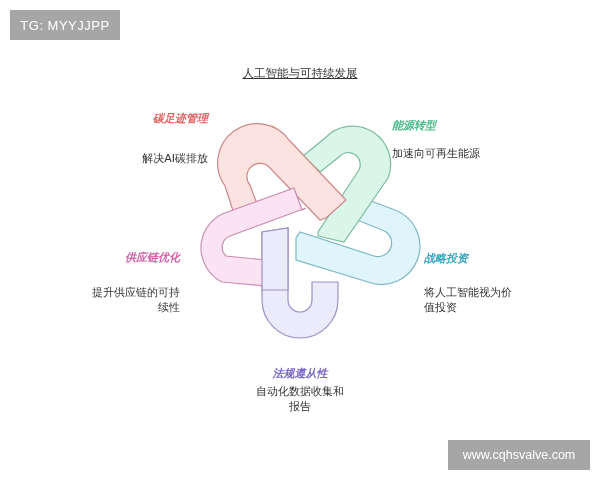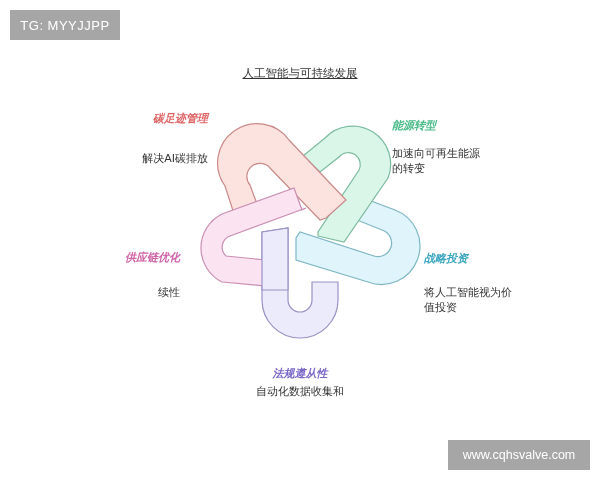--- a/index.html
+++ b/index.html
@@ -55,32 +55,33 @@
 
   <path d="M262,232 L288,228 L288,290 L262,290 Z" fill="#ecebfb" stroke="#9a92c6" stroke-width="1.2"></path>
 </svg>
 
 <div class="cat right" style="left:110px; top:111px; width:98px; color:#e06666;">碳足迹管理</div>
 <div class="desc right" style="left:100px; top:151px; width:108px;">解决AI碳排放</div>
 
 <div class="cat" style="left:392px; top:118px; color:#4cbb8a;">能源转型</div>
 <div class="desc" style="left:392px; top:146px; width:110px;">
   <div>加速向可再生能源</div>
-  <div>的转变</div>
 </div>
 
 <div class="cat right" style="left:80px; top:250px; width:100px; color:#d063a8;">供应链优化</div>
 <div class="desc right" style="left:70px; top:285px; width:110px;">
+  <div>提升供应链的可持</div>
   <div>续性</div>
 </div>
 
 <div class="cat" style="left:424px; top:251px; color:#3aa6c0;">战略投资</div>
 <div class="desc" style="left:424px; top:285px; width:110px;">
   <div>将人工智能视为价</div>
   <div>值投资</div>
 </div>
 
 <div class="cat center" style="left:240px; top:366px; width:120px; color:#7b68c8;">法规遵从性</div>
 <div class="desc center" style="left:240px; top:384px; width:120px;">
   <div>自动化数据收集和</div>
+  <div>报告</div>
 </div>
 
 <div class="wm wm-br">www.cqhsvalve.com</div>
 
 </body></html>

